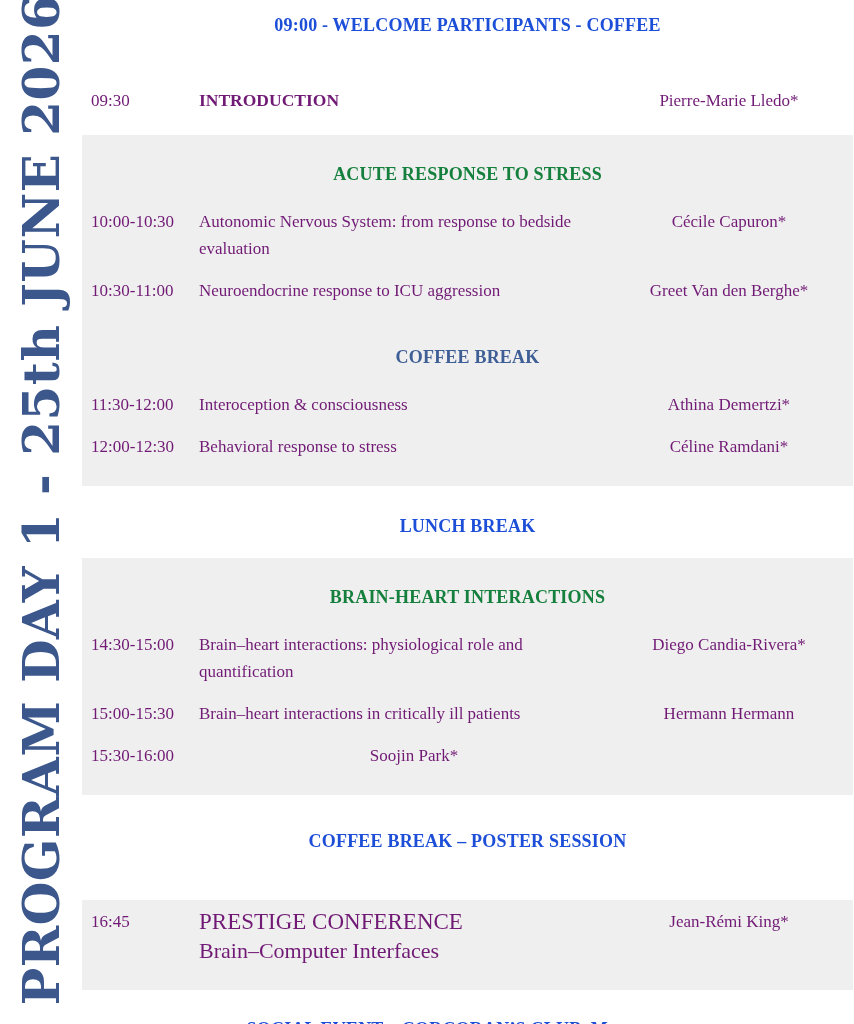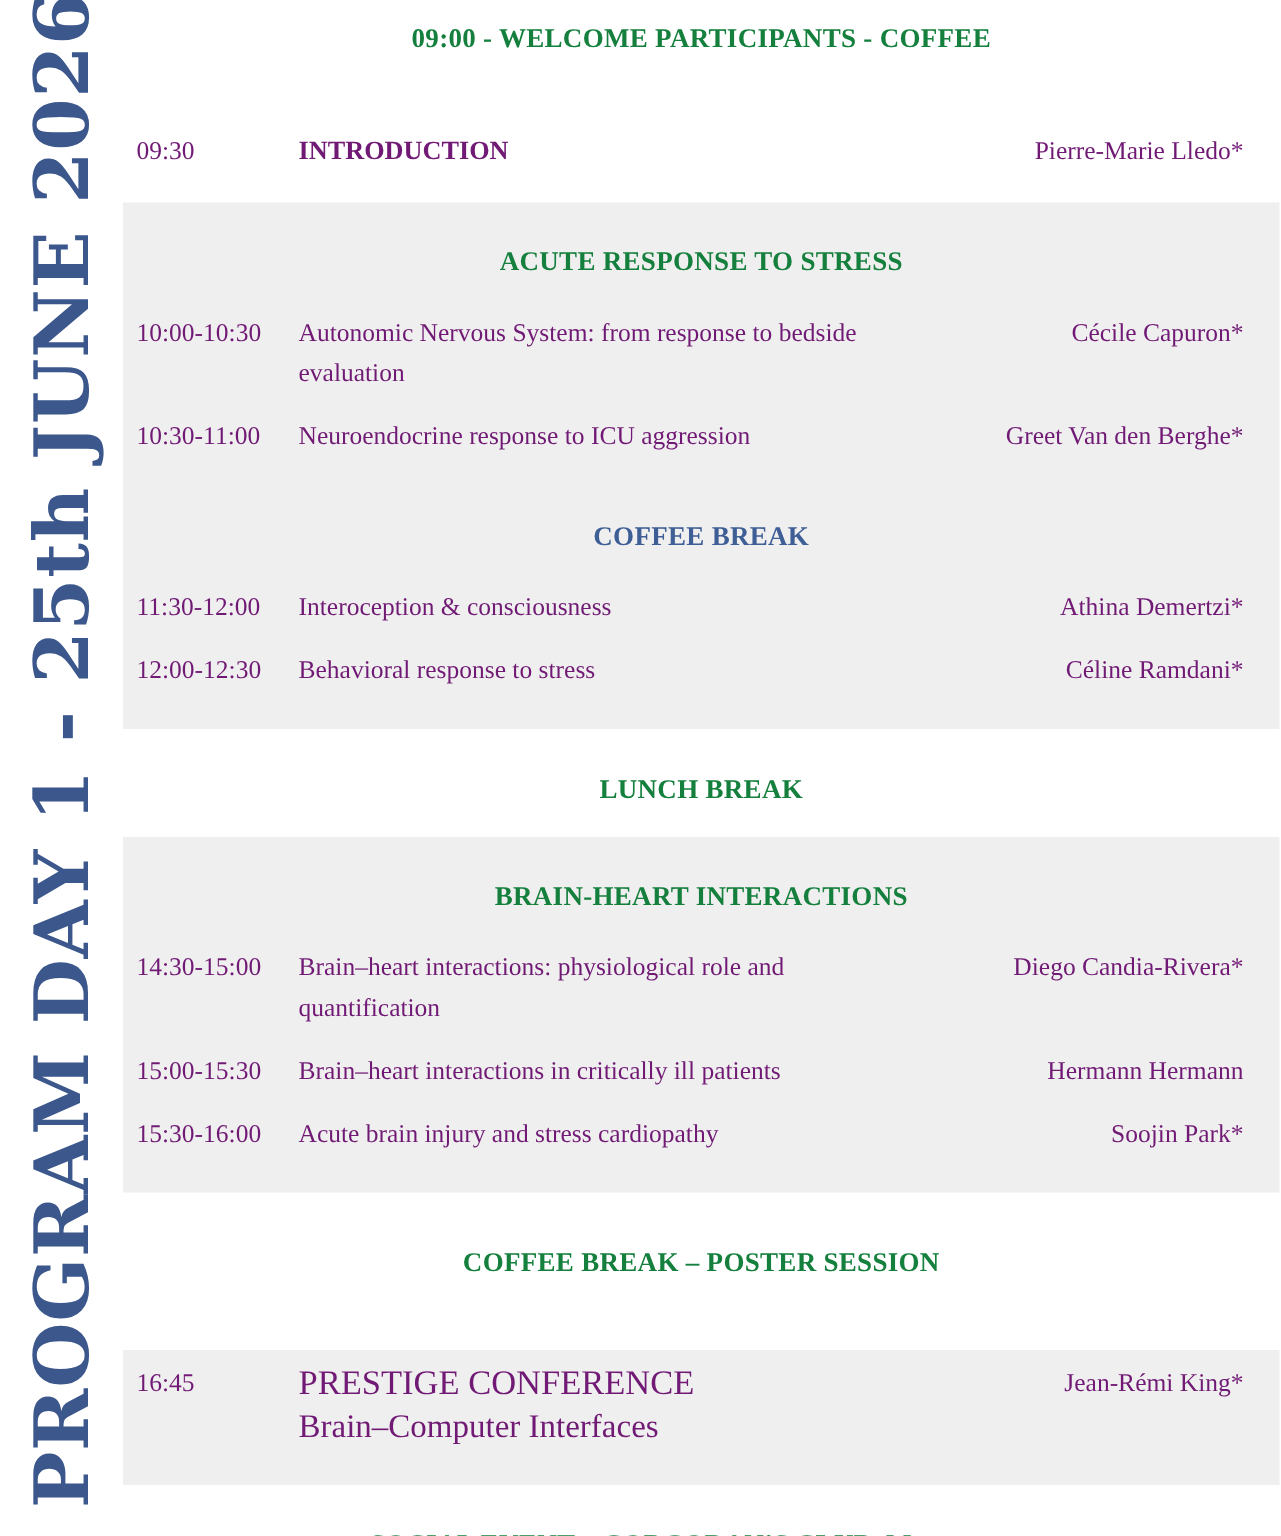--- a/index.html
+++ b/index.html
@@ -32,21 +32,21 @@
     position: absolute;
     left: 82px;
     top: 0;
     width: 771px;
     box-sizing: border-box;
   }
   .banner {
     text-align: center;
     font-weight: bold;
     font-size: 18px;
-    color: #15803d;
+    color: #1d4ed8;
     letter-spacing: 0.2px;
   }
   .banner.welcome { padding-top: 15px; }
   .banner.lunch { margin-top: 30px; }
   .banner.coffee-poster { margin-top: 36px; }
   .banner.social { margin-top: 29px; }
 
   .row {
     display: grid;
     grid-template-columns: 108px 1fr 200px;
@@ -56,21 +56,21 @@
     color: #701a75;
     line-height: 27px;
     align-items: start;
   }
   .row .time { text-align: left; }
   .row .title { text-align: left; }
   .row .title .title-inner {
     display: inline-block;
     max-width: 400px;
   }
-  .row .speaker { text-align: right; }
+  .row .speaker { text-align: center; }
 
   .intro-row { margin-top: 51px; }
   .intro-row .title { font-weight: bold; font-size: 17.5px; }
 
   .graybox {
     background: #f0efef;
     box-sizing: border-box;
     padding: 29px 0 14px 0;
   }
   .graybox.first { margin-top: 21px; }
@@ -156,21 +156,20 @@
       </div>
 
       <div class="row">
         <div class="time">15:00-15:30</div>
         <div class="title"><span class="title-inner">Brain–heart interactions in critically ill patients</span></div>
         <div class="speaker">Hermann Hermann</div>
       </div>
 
       <div class="row">
         <div class="time">15:30-16:00</div>
-        <div class="title"><span class="title-inner">Acute brain injury and stress cardiopathy</span></div>
         <div class="speaker">Soojin Park*</div>
       </div>
     </section>
 
     <div class="banner coffee-poster">COFFEE BREAK – POSTER SESSION</div>
 
     <section class="graybox prestige">
       <div class="row">
         <div class="time">16:45</div>
         <div class="title">

